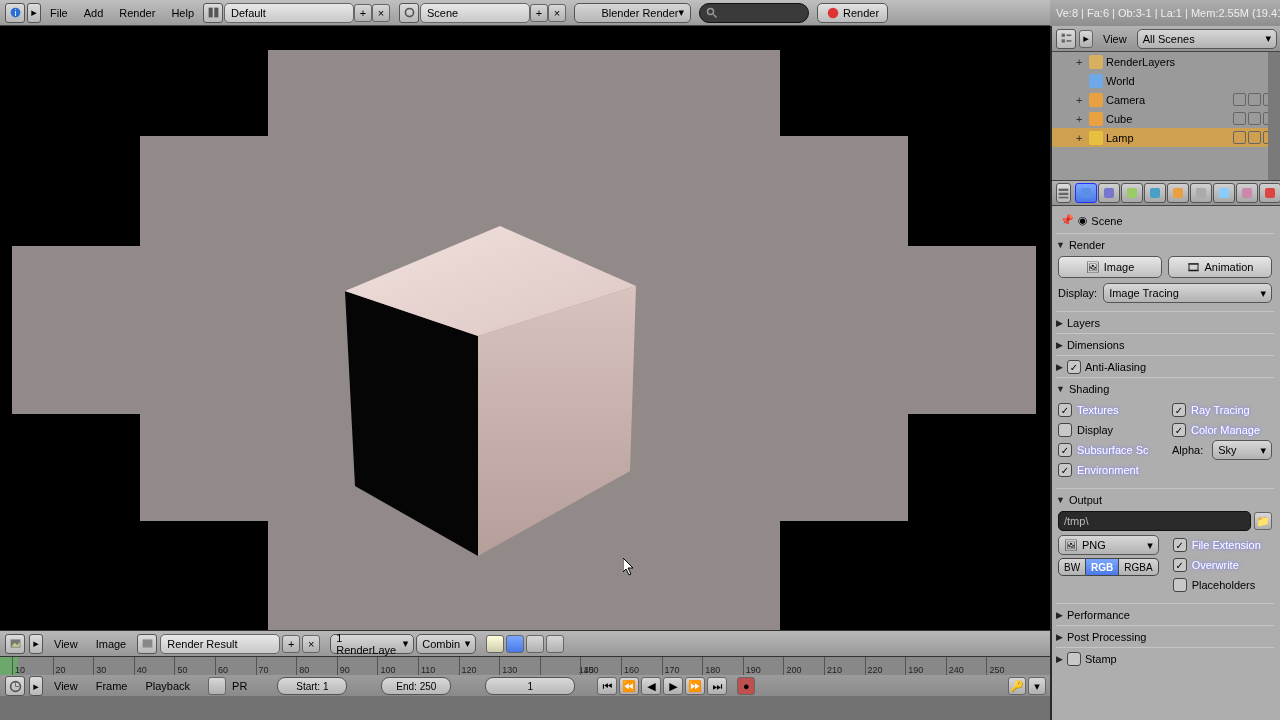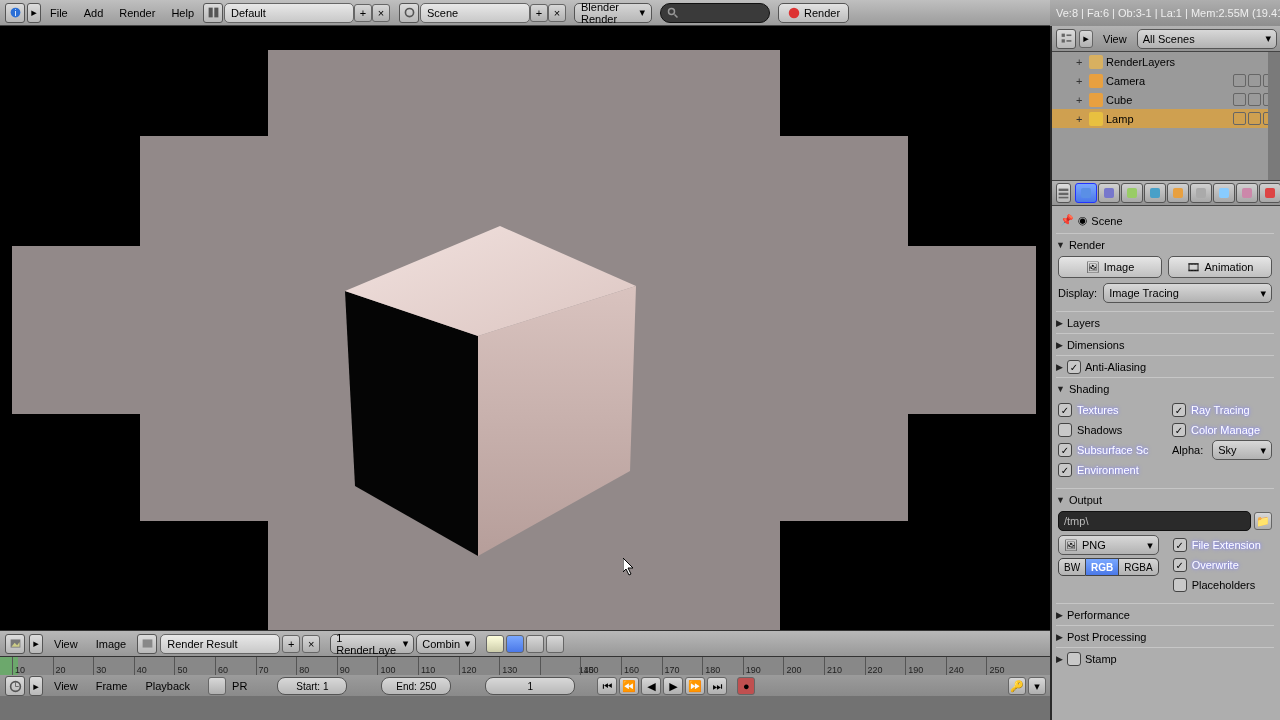--- a/index.html
+++ b/index.html
@@ -8,21 +8,21 @@
 .icon-btn { width:20px; height:20px; display:inline-flex; align-items:center; justify-content:center; border:1px solid #555; background:linear-gradient(#dcdcdc,#b8b8b8); border-radius:3px; cursor:pointer; margin:0 1px; }
 .icon-btn svg { width:13px; height:13px; }
 .menu-item { padding:0 8px; height:22px; display:inline-flex; align-items:center; color:#000; cursor:pointer; }
 .field { height:20px; background:linear-gradient(#e8e8e8,#c8c8c8); border:1px solid #666; border-radius:5px; display:flex; align-items:center; padding:0 6px; color:#000; }
 .small-icon { width:18px; height:18px; border-radius:3px; border:1px solid #666; background:linear-gradient(#d8d8d8,#b0b0b0); display:inline-flex; align-items:center; justify-content:center; cursor:pointer; }
 
 
 #topbar { position:absolute; top:0; left:0; width:1050px; height:26px; background:linear-gradient(#bfbfbf,#9c9c9c); border-bottom:1px solid #444; display:flex; align-items:center; padding:0 4px; }
 #topbar .sel { width:130px; }
 #topbar .sel2 { width:110px; }
-#engine-sel { width:78px; background:linear-gradient(#d6d6d6,#b6b6b6); border:1px solid #555; border-radius:5px; height:20px; display:flex; align-items:center; padding:0 6px; justify-content:flex-end;gap:20px; }
+#engine-sel { width:117px; background:linear-gradient(#d6d6d6,#b6b6b6); border:1px solid #555; border-radius:5px; height:20px; display:flex; align-items:center; padding:0 6px; justify-content:flex-end; }
 #search { width:110px; background:#3a3a3a; border:1px solid #111; border-radius:10px; height:20px; display:flex; align-items:center; padding:0 6px; color:#bbb; }
 #render-btn { height:20px; padding:0 8px; background:linear-gradient(#e2e2e2,#bcbcbc); border:1px solid #555; border-radius:5px; display:flex; align-items:center; gap:3px; }
 #stats { color:#eee; font-size:11px; padding:0 6px; white-space:nowrap; overflow:hidden; position:absolute; left:1050px; top:0; width:230px; height:26px; display:flex; align-items:center; background:linear-gradient(#aeaeae,#8e8e8e); }
 
 
 #renderline { position:absolute; top:28px; left:6px; color:#fff; font-size:11px; text-shadow:0 1px 1px #000; z-index:5; }
 
 
 #viewport { position:absolute; top:26px; left:0; width:1050px; height:604px; background:#000; }
 #viewport .bg-grey { position:absolute; background:#928989; }
@@ -290,20 +290,25 @@
       </div>
   </div>
   <div id="outliner">
     <div id="outliner-rows">
         <div class="ol-row" style="padding-left: 24px;">
           <span class="twisty">+</span>
           <span class="oicon" style="background:#d8b060"></span>
           <span>RenderLayers</span>
         </div>
         <div class="ol-row" style="padding-left: 24px;">
+          <span class="twisty"></span>
+          <span class="oicon" style="background:#6fa9e8"></span>
+          <span>World</span>
+        </div>
+        <div class="ol-row" style="padding-left: 24px;">
           <span class="twisty">+</span>
           <span class="oicon" style="background:#e8a040"></span>
           <span>Camera</span>
           <span class="ol-right">
             <span class="ol-dot"></span>
             <span class="ol-dot"></span>
             <span class="ol-dot"></span>
           </span>
         </div>
         <div class="ol-row" style="padding-left: 24px;">
@@ -420,21 +425,21 @@
       </div>
     <div class="panel-body">
       <div class="two-col">
         <div>
           <div class="cb-row">
               <span class="cb checked"></span>
               <span class="muted">Textures</span>
             </div>
           <div class="cb-row">
               <span class="cb"></span>
-              <span class="label">Shadows</span>
+              <span class="label">Display</span>
             </div>
           <div class="cb-row">
               <span class="cb checked"></span>
               <span class="muted">Subsurface Sc</span>
             </div>
           <div class="cb-row">
               <span class="cb checked"></span>
               <span class="muted">Environment</span>
             </div>
         </div>

